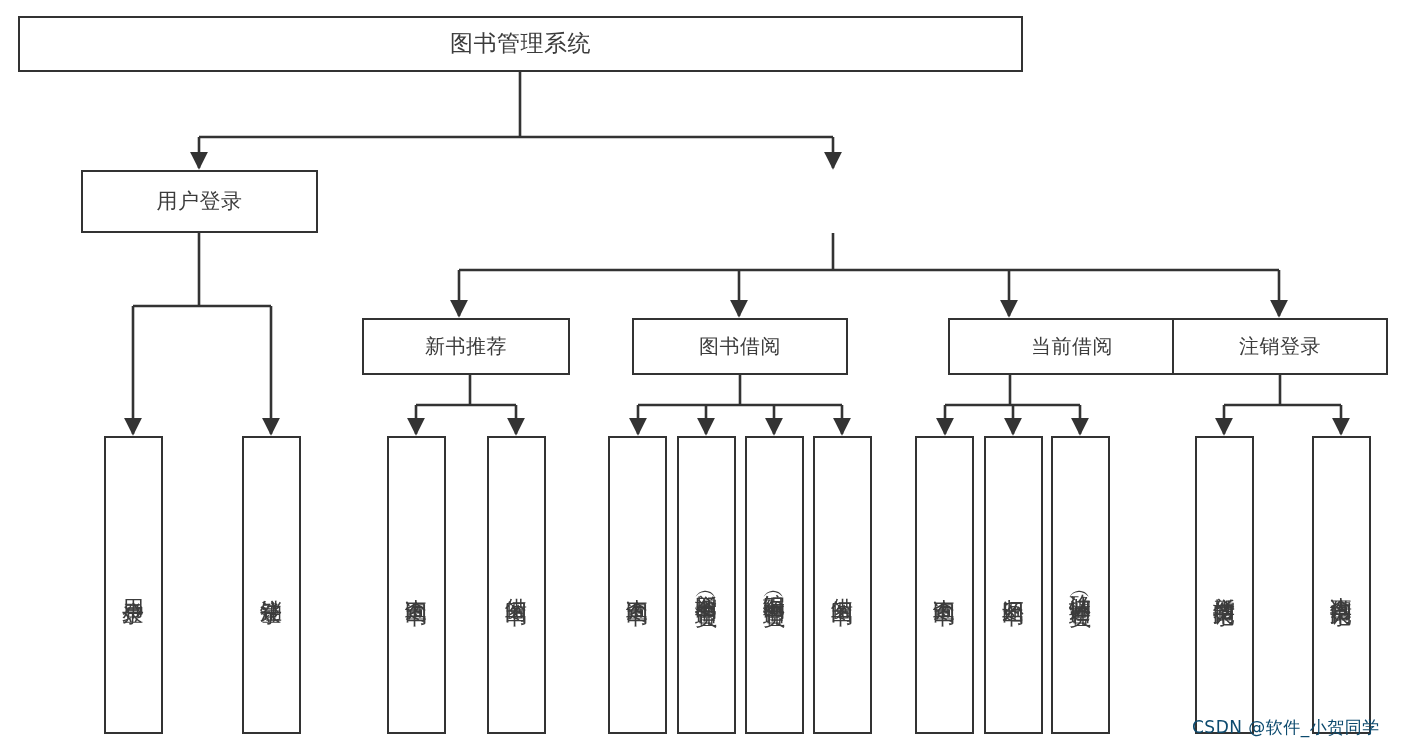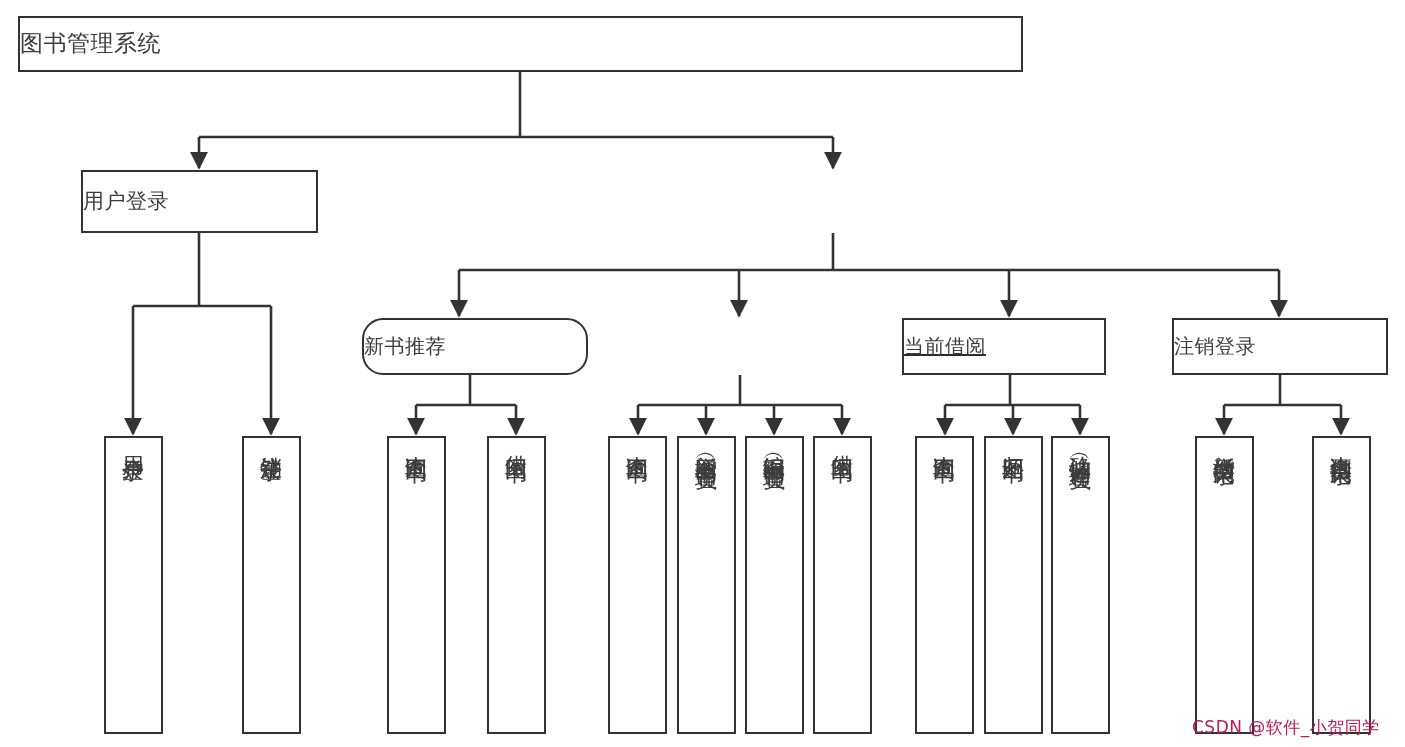--- a/index.html
+++ b/index.html
@@ -26,21 +26,21 @@
     height: 747px;
     pointer-events: none;
   }
   .node {
     position: absolute;
     box-sizing: border-box;
     background: #ffffff;
     border: 2px solid #333333;
     display: flex;
     align-items: center;
-    justify-content: flex-start;
+    justify-content: center;
     z-index: 2;
   }
   .node .label {
     color: #3c3c3c;
     letter-spacing: 0.5px;
     line-height: 1.18;
     text-align: center;
     white-space: nowrap;
   }
   .node-root .label { font-size: 23px; }
@@ -57,21 +57,21 @@
     letter-spacing: 2px;
     line-height: 1.05;
     white-space: normal;
     max-height: 270px;
   }
   .watermark {
     position: absolute;
     left: 1192px;
     top: 716px;
     font-size: 17px;
-    color: #be185d;
+    color: #0c4a6e;
     letter-spacing: 0.5px;
     white-space: nowrap;
     z-index: 5;
   }
 </style>
 </head>
 <body>
 
 <div id="canvas">
 
@@ -126,24 +126,27 @@
   </svg>
 
   <div class="node node-root" style="left:18px; top:16px; width:1005px; height:56px;">
     <span class="label">图书管理系统</span>
   </div>
 
   <div class="node node-l1" style="left:81px; top:170px; width:237px; height:63px;">
     <span class="label">用户登录</span>
   </div>
 
-  <div class="node node-l2" style="left:362px; top:318px; width:226px; height:57px;border-radius:21px;">
+  <div class="node node-l2" style="left:362px; top:318px; width:208px; height:57px;">
     <span class="label">新书推荐</span>
   </div>
-  <div class="node node-l2" style="left:902px; top:318px; width:204px; height:57px;text-decoration:underline;">
+  <div class="node node-l2" style="left:632px; top:318px; width:216px; height:57px;">
+    <span class="label">图书借阅</span>
+  </div>
+  <div class="node node-l2" style="left:948px; top:318px; width:248px; height:57px;">
     <span class="label">当前借阅</span>
   </div>
   <div class="node node-l2" style="left:1172px; top:318px; width:216px; height:57px;">
     <span class="label">注销登录</span>
   </div>
 
   <div class="node node-leaf" style="left:104px; top:436px; width:59px; height:298px;">
     <span class="label">用户登录</span>
   </div>
   <div class="node node-leaf" style="left:242px; top:436px; width:59px; height:298px;">

